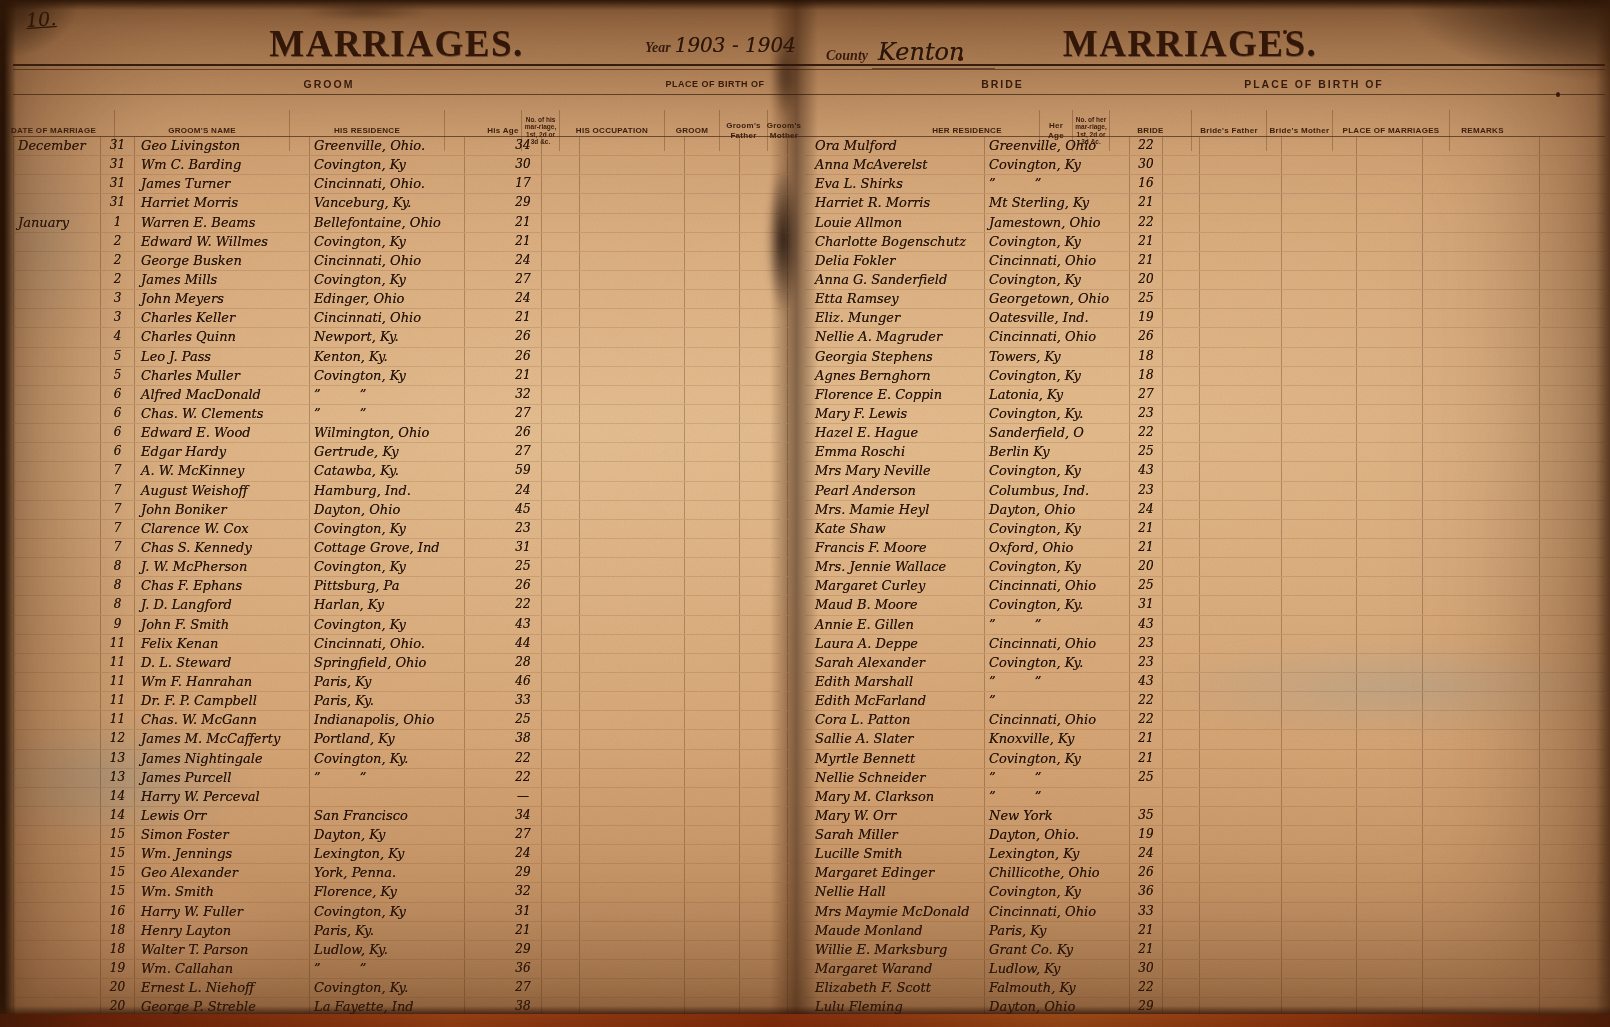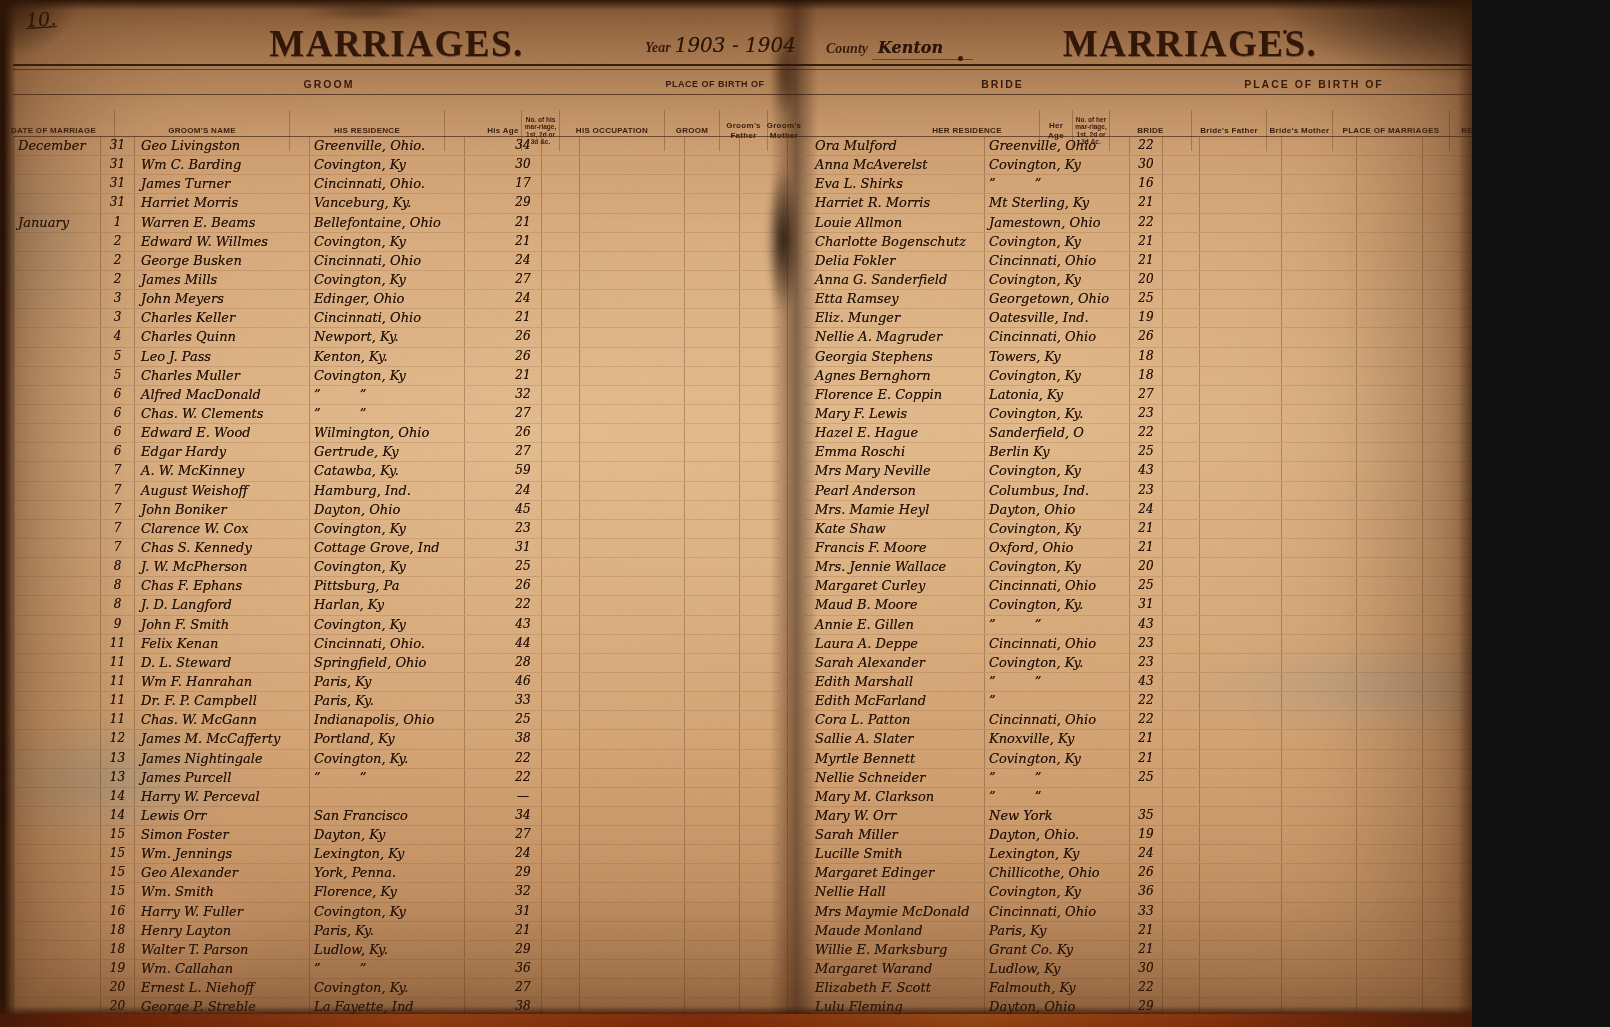--- a/index.html
+++ b/index.html
@@ -1,17 +1,17 @@
 <!DOCTYPE html>
 <html><head>
 <meta charset="utf-8">
 <style>
   html,body{margin:0;padding:0;background:#111;}
   .photo{
-    position:relative; width:1472px; height:1027px; overflow:hidden;
+    position:relative; width:1610px; height:1027px; overflow:hidden;
     font-family:"Liberation Serif",serif;
     background:
       radial-gradient(ellipse 900px 520px at 36% 42%, rgba(250,222,178,0.30), transparent 70%),
       radial-gradient(ellipse 760px 480px at 72% 38%, rgba(246,214,166,0.26), transparent 72%),
       linear-gradient(180deg,#bd8a5c 0%,#d4a374 14%,#ddb081 42%,#d6a575 72%,#bf8c5e 100%);
   }
   .vignette{position:absolute;inset:0;pointer-events:none;
     box-shadow:inset 0 0 150px 42px rgba(72,36,12,0.55), inset 0 0 34px 8px rgba(58,28,10,0.35);}
   .grain{position:absolute;inset:0;width:100%;height:100%;opacity:.12;mix-blend-mode:multiply;pointer-events:none;}
 
@@ -54,21 +54,21 @@
   .title{position:absolute;font-weight:bold;font-size:37px;letter-spacing:1.5px;color:#2c1409;
     text-align:center;text-shadow:0.6px 0.6px 0 rgba(44,20,9,0.45);}
   .lp-title{left:13px;top:22px;width:767px;}
   .rp-title{left:820px;top:22px;width:740px;}
   .plabel{font-style:italic;font-weight:bold;font-size:14px;color:#33180c;}
   .hwrite{font-family:"DejaVu Serif",serif;font-style:italic;color:#241208;
     text-shadow:0 0 0.6px rgba(36,18,8,0.75);}
   .year-block{position:absolute;left:645px;top:33px;white-space:nowrap;}
   .year-block .hwrite{font-size:20px;}
   .county-block{position:absolute;left:826px;top:38px;white-space:nowrap;}
-  .county-block .hwrite{font-size:16px;border-bottom:1px solid rgba(52,26,11,0.6);padding:0 30px 2px 6px;font-weight:bold;}
+  .county-block .hwrite{font-size:24px;border-bottom:1px solid rgba(52,26,11,0.6);padding:0 30px 2px 6px;}
   .page-num{position:absolute;left:26px;top:8px;font-size:19px;text-decoration:underline;transform:rotate(-4deg);}
 
   .rule{position:absolute;left:13px;width:1592px;pointer-events:none;}
   .rule-a{top:64px;height:2px;background:rgba(28,13,6,0.88);}
   .rule-b{top:69px;height:1px;background:rgba(28,13,6,0.55);}
   .rule-c{top:94px;height:1px;background:rgba(45,22,9,0.65);}
   .rule-d{top:136px;height:1px;background:rgba(45,22,9,0.60);}
 
   .secband{position:absolute;top:74px;height:20px;display:flex;align-items:center;justify-content:center;
     font-family:"Liberation Sans",sans-serif;font-weight:bold;font-size:10.5px;letter-spacing:2px;color:#35190c;}

